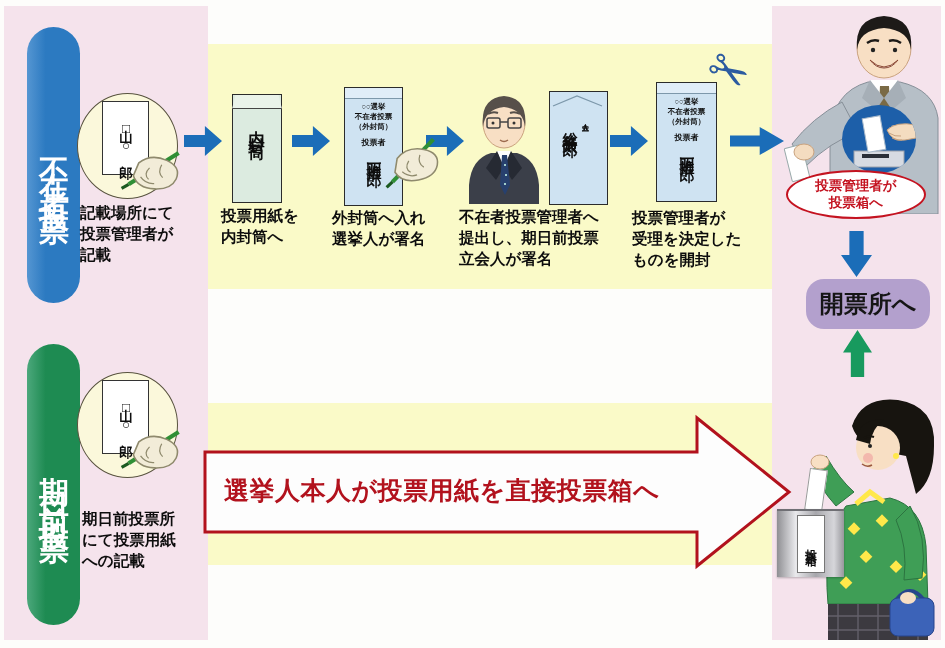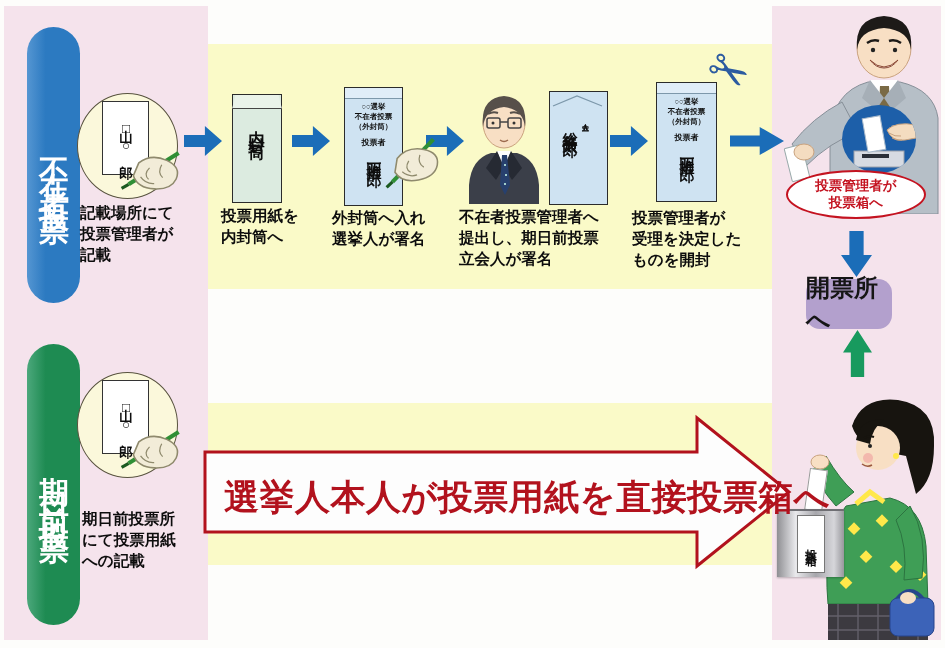--- a/index.html
+++ b/index.html
@@ -25,21 +25,21 @@
   .env-flap{position:absolute;top:0;left:0;right:0;height:10px;background:#e0edf8;border-bottom:1px solid #7d98ab;}
   .env-flapA{position:absolute;top:0;left:-1px;right:-1px;height:13px;background:#eaf3ea;
              border-bottom:1.2px solid #444;clip-path:polygon(0 100%,7% 0,93% 0,100% 100%);}
   .env-head{margin-top:14px;text-align:center;font-size:7.5px;line-height:1.35;font-weight:700;white-space:pre-line;}
   .env-voter{text-align:center;font-size:8px;margin-top:5px;font-weight:600;}
   .env-name{font-size:15px;font-weight:700;letter-spacing:3px;margin-top:2px;}
   .oval{border:2.5px solid #c41320;border-radius:50%;background:#fff;display:flex;align-items:center;justify-content:center;
         text-align:center;font-size:13.5px;font-weight:700;color:#c41320;line-height:1.22;white-space:pre-line;z-index:6;}
   .purple-box{background:#b3a0cd;border-radius:18px;display:flex;align-items:center;justify-content:center;
               font-size:24px;font-weight:700;color:#151515;}
-  .big-arrow-text{font-size:35px;font-weight:800;color:#b2121d;white-space:nowrap;letter-spacing:.5px;z-index:5;}
+  .big-arrow-text{font-size:25px;font-weight:800;color:#b2121d;white-space:nowrap;letter-spacing:.5px;z-index:5;}
   .scissors{font-size:48px;color:#2c5ba0;transform:rotate(32deg);z-index:7;line-height:1;}
   .hand{width:74px;height:50px;}
   .box-label{background:#fff;border:1px solid #777;display:flex;align-items:center;justify-content:center;}
 </style>
 </head>
 <body>
 
 <div id="canvas">
 
   <svg width="0" height="0" style="position:absolute" aria-hidden="true">
@@ -174,21 +174,21 @@
       <path d="M74,20 Q54,16 45,25 Q50,37 63,35 L74,33 Z" fill="#f4dcc0" stroke="#c9a27e"></path>
       <path d="M47,28 q6,4 12,3 M50,33 q5,3 10,2" stroke="#c9a27e" stroke-width="1" fill="none"></path>
     </svg>
   </div>
   <div class="abs oval" style="left:786px;top:170px;width:136px;height:45px;">
     <span>投票管理者が
 投票箱へ</span>
   </div>
 
   <div class="abs arrow-d" style="left:841px;top:231px;width:31px;height:46px;"></div>
-  <div class="abs purple-box" style="left:806px;top:279px;width:86px;height:50px;border-radius:14px;">
+  <div class="abs purple-box" style="left:806px;top:279px;width:124px;height:50px;">
     <span>開票所へ</span>
   </div>
   <div class="abs arrow-u" style="left:843px;top:330px;width:29px;height:47px;"></div>
 
   <div class="abs circle" style="left:77px;top:372px;width:99px;height:104px;">
     <div class="abs ballot-paper" style="left:24px;top:7px;width:45px;height:72px;">
       <span class="vtext ballot-name">山□○郎</span>
     </div>
   </div>
   <svg class="abs hand" viewBox="0 0 66 48" style="left:112px;top:425px;transform:rotate(10deg);">

